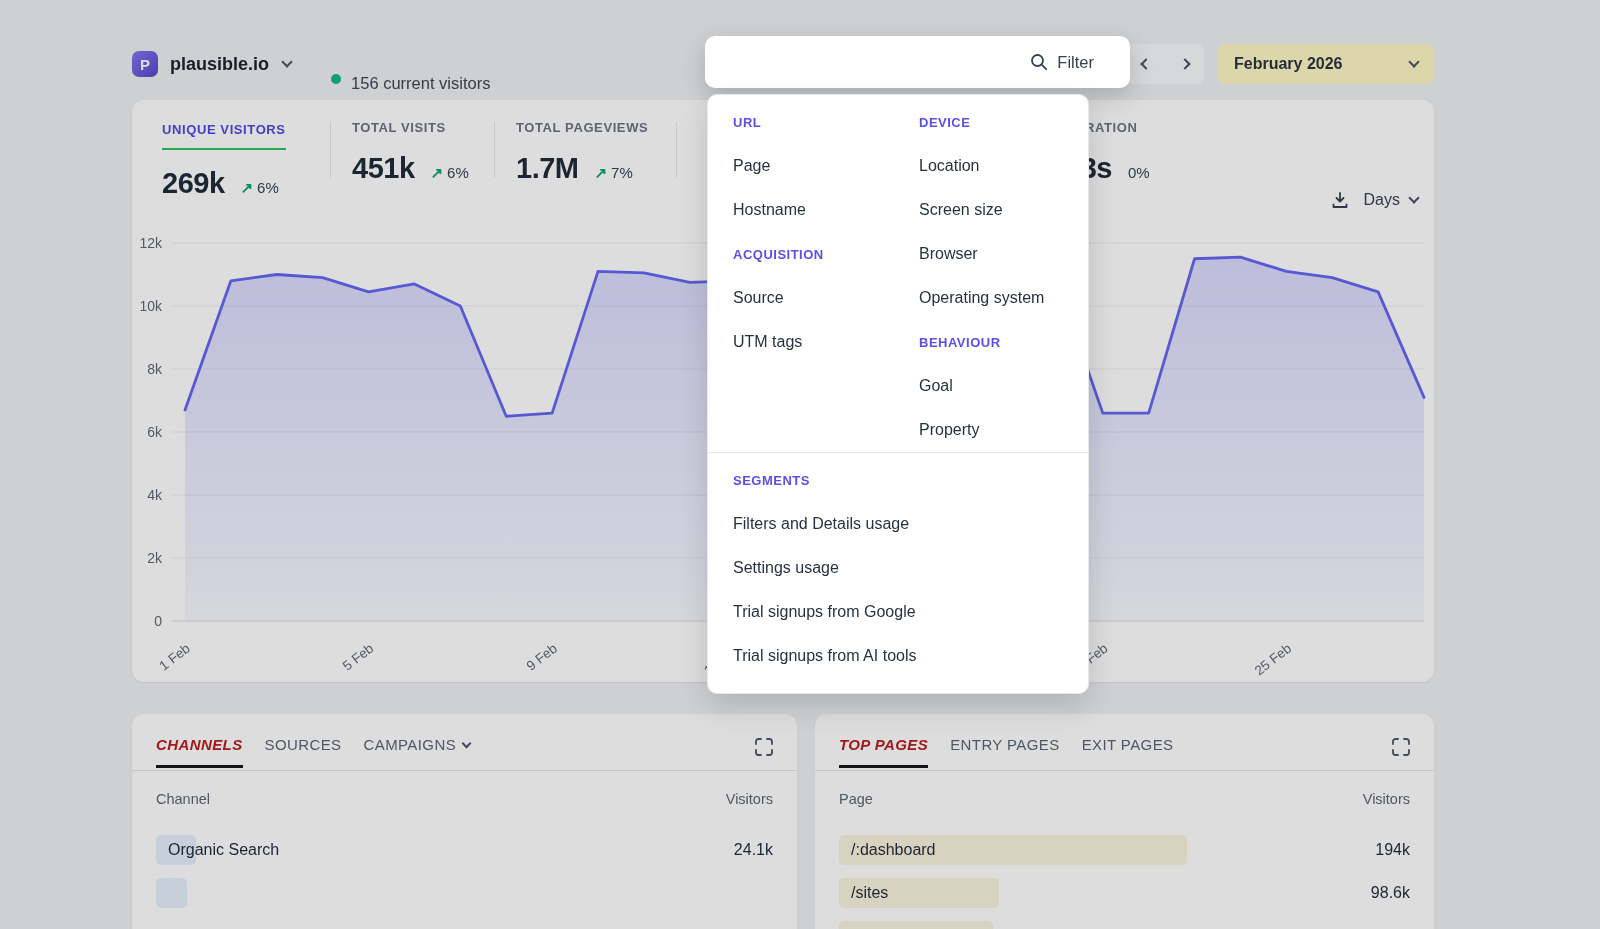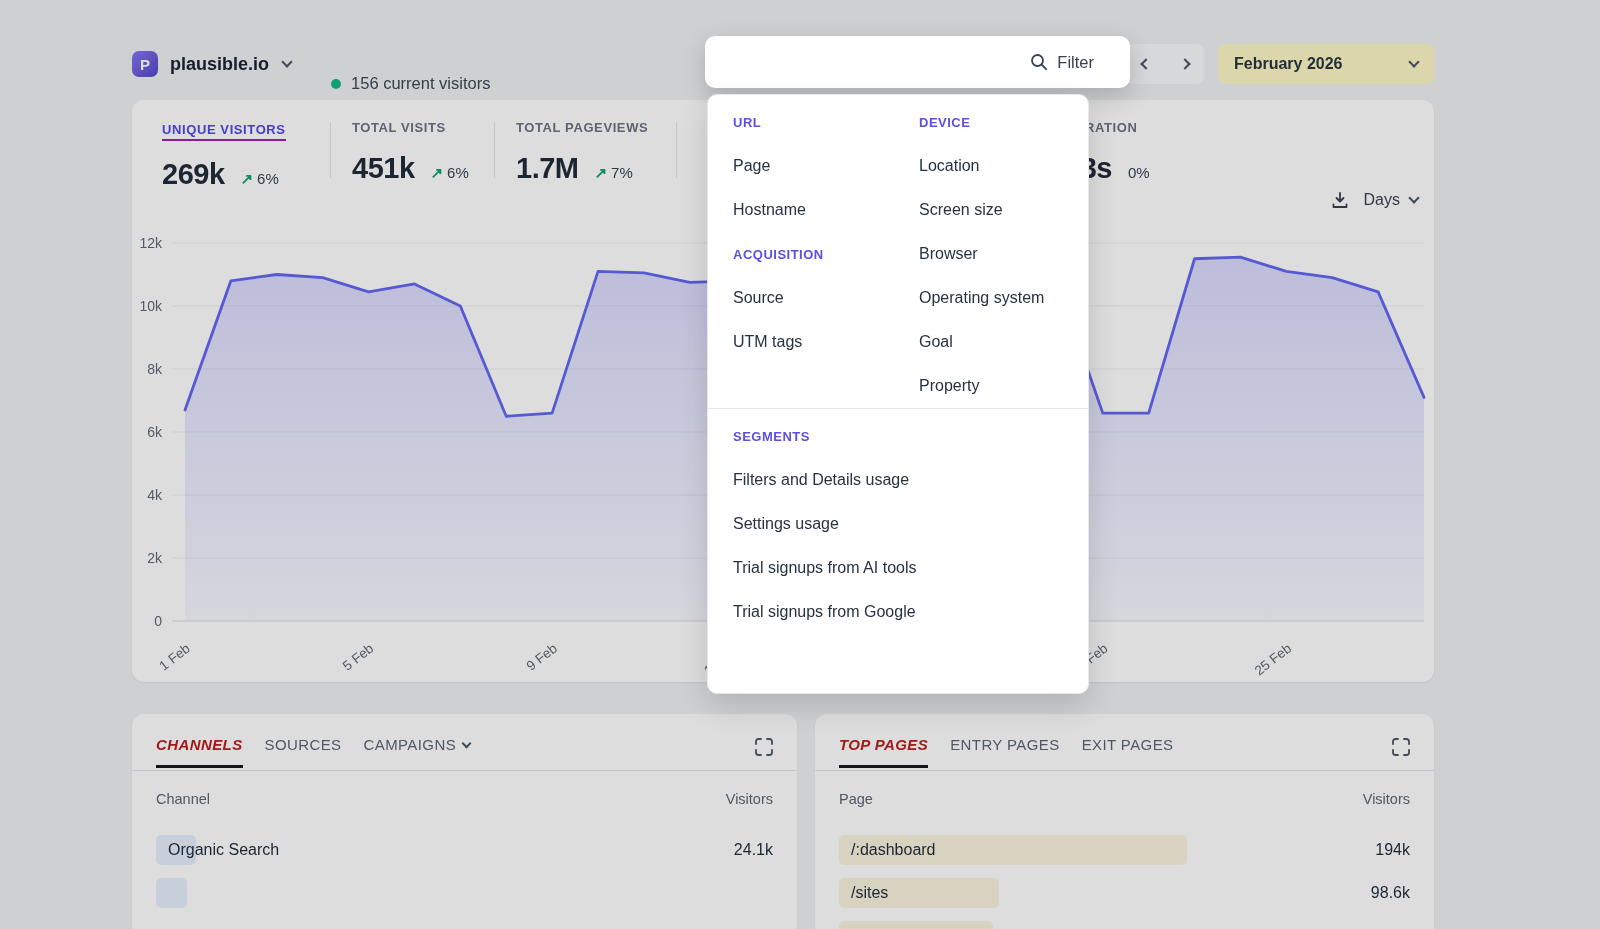--- a/index.html
+++ b/index.html
@@ -10,42 +10,42 @@
   
   .topbar { position:absolute; left:132px; top:40px; height:48px; display:flex; align-items:center; z-index:10; }
   .logo { width:26px; height:26px; border-radius:7px; background:linear-gradient(135deg,#8373f2,#5546c8);
           color:#fff; font-weight:bold; font-size:15px; display:flex; align-items:center; justify-content:center; }
   .site-name { font-size:18px; font-weight:700; color:#1a202c; margin-left:12px; }
   .chv { display:inline-block; width:8px; height:8px; border-right:2px solid #4b5563; border-bottom:2px solid #4b5563; }
   .chv.down { transform:rotate(45deg); margin-top:-4px; }
   .chv.left { transform:rotate(135deg); }
   .chv.right { transform:rotate(-45deg); }
   .site-chv { margin-left:14px; }
-  .live { display:flex; align-items:center; margin-left:40px;margin-top:39px; }
+  .live { display:flex; align-items:flex-start; margin-left:40px;margin-top:39px; }
   .live-dot { width:10px; height:10px; border-radius:50%; background:#10b981; }
   .live-text { font-size:16.5px; color:#3c4652; margin-left:10px; }
 
   .nav-box { position:absolute; left:1126px; top:44px; width:78px; height:40px; background:#f9fafb;
              border-radius:8px; display:flex; align-items:center; justify-content:space-around; z-index:10; }
   .nav-btn { width:24px; height:24px; display:flex; align-items:center; justify-content:center; cursor:pointer; }
   .date-box { position:absolute; left:1218px; top:44px; width:216px; height:40px; background:#fef9c3;
               border-radius:8px; display:flex; align-items:center; padding:0 16px; z-index:10; }
   .date-label { font-size:16px; font-weight:600; color:#2a3340; flex:1; }
 
   
   .card { position:absolute; background:#ffffff; border-radius:12px; box-shadow:0 1px 2px rgba(0,0,0,0.06); z-index:10; }
   .chart-card { left:132px; top:100px; width:1302px; height:582px; }
   .table-card { top:714px; height:300px; }
   .table-card.left { left:132px; width:665px; }
   .table-card.right { left:815px; width:619px; }
 
   
   .stat { position:absolute; top:20px; }
   .stat-label { font-size:13px; font-weight:700; letter-spacing:0.6px; color:#6b7280; white-space:nowrap; }
-  .stat.active .stat-label { color:#4f46e5; border-bottom:2px solid #a21caf; padding-bottom:2px; display:inline-block;text-align:center; }
+  .stat.active .stat-label { color:#4f46e5; border-bottom:2px solid #22c55e; padding-bottom:11px; display:inline-block;text-align:center; }
   .stat-valrow { display:flex; align-items:baseline; margin-top:17px; }
   .stat-value { font-size:29px; font-weight:800; color:#1f2937; letter-spacing:-0.5px; }
   .stat-arrow { font-size:15px; font-weight:700; color:#10a372; margin-left:16px; }
   .stat-change { font-size:15px; color:#374151; margin-left:4px; }
   .stat-divider { position:absolute; top:22px; width:1px; height:56px; background:#e5e7eb; }
 
   .interval-row { position:absolute; top:90px; right:16px; display:flex; align-items:center; gap:14px; }
   .interval-label { font-size:16px; color:#374151; }
   .interval-row .chv { margin-left:-4px; }
 
@@ -285,41 +285,44 @@
             <div class="m-slot">
               <span class="m-item">Screen size</span>
             </div>
             <div class="m-slot">
               <span class="m-item">Browser</span>
             </div>
             <div class="m-slot">
               <span class="m-item">Operating system</span>
             </div>
             <div class="m-slot">
+              <span class="m-title">BEHAVIOUR</span>
+            </div>
+            <div class="m-slot">
               <span class="m-item">Goal</span>
             </div>
             <div class="m-slot">
               <span class="m-item">Property</span>
             </div>
           </div>
       </div>
       <div class="menu-divider"></div>
       <div class="segments-block" id="menu-segments">
           <div class="m-slot">
             <span class="m-title">SEGMENTS</span>
           </div>
           <div class="m-slot">
             <span class="m-item">Filters and Details usage</span>
           </div>
           <div class="m-slot">
             <span class="m-item">Settings usage</span>
           </div>
           <div class="m-slot">
+            <span class="m-item">Trial signups from Google</span>
+          </div>
+          <div class="m-slot">
             <span class="m-item">Trial signups from AI tools</span>
           </div>
-          <div class="m-slot">
-            <span class="m-item">Trial signups from Google</span>
-          </div>
         </div>
     </div>
   </div>
 
 </div>
 
 </body></html>

